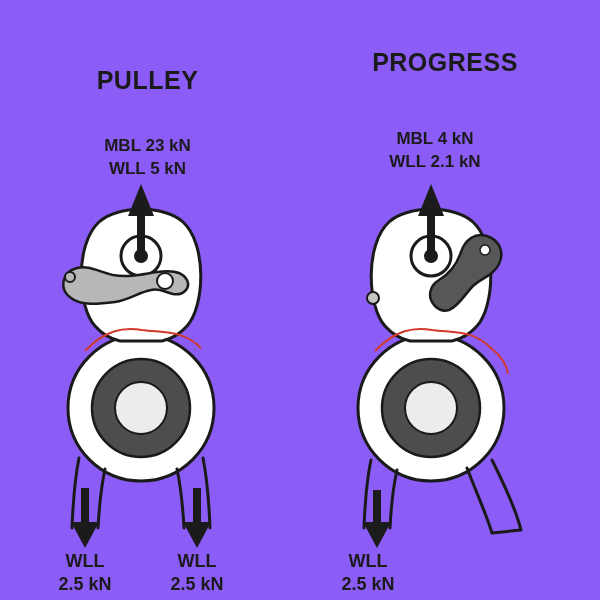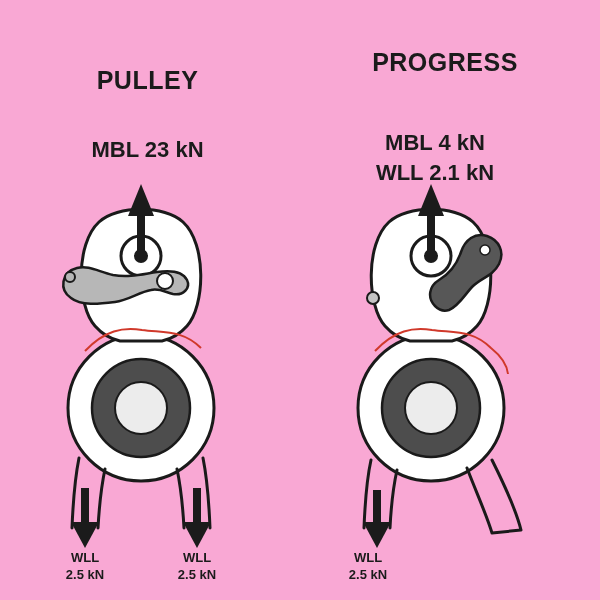--- a/index.html
+++ b/index.html
@@ -5,60 +5,61 @@
   html, body {
     margin: 0;
     padding: 0;
     background: #ffffff;
     font-family: "Liberation Sans", sans-serif;
   }
   #canvas {
     position: relative;
     width: 600px;
     height: 600px;
-    background: #f9a8d4;
+    background: #8b5cf6;
     overflow: hidden;
     color: #1b1b1b;
   }
   .abs { position: absolute; }
   .title {
     font-size: 25px;
     font-weight: 700;
     letter-spacing: 0.5px;
     text-align: center;
     line-height: 1.28;
     color: #1b1b1b;
   }
   .rating {
-    font-size: 22px;
+    font-size: 17px;
     font-weight: 700;
     text-align: center;
     line-height: 1.35;
     color: #1b1b1b;
   }
   .wll-label {
-    font-size: 13px;
+    font-size: 18px;
     font-weight: 700;
     text-align: center;
     line-height: 1.3;
     color: #1b1b1b;
   }
   svg { display: block; }
 </style>
 </head>
 <body>
 
 <div id="canvas">
 
   <div class="abs title" style="left:10px; top:64px; width:275px;">
     <div>PULLEY</div>
   </div>
 
   <div class="abs rating" style="left:10px; top:135px; width:275px;">
     <div>MBL 23 kN</div>
+    <div>WLL 5 kN</div>
   </div>
 
   <div class="abs title" style="left:300px; top:46px; width:290px;">
     <div>PROGRESS</div>
   </div>
 
   <div class="abs rating" style="left:300px; top:128px; width:270px;">
     <div>MBL 4 kN</div>
     <div>WLL 2.1 kN</div>
   </div>

